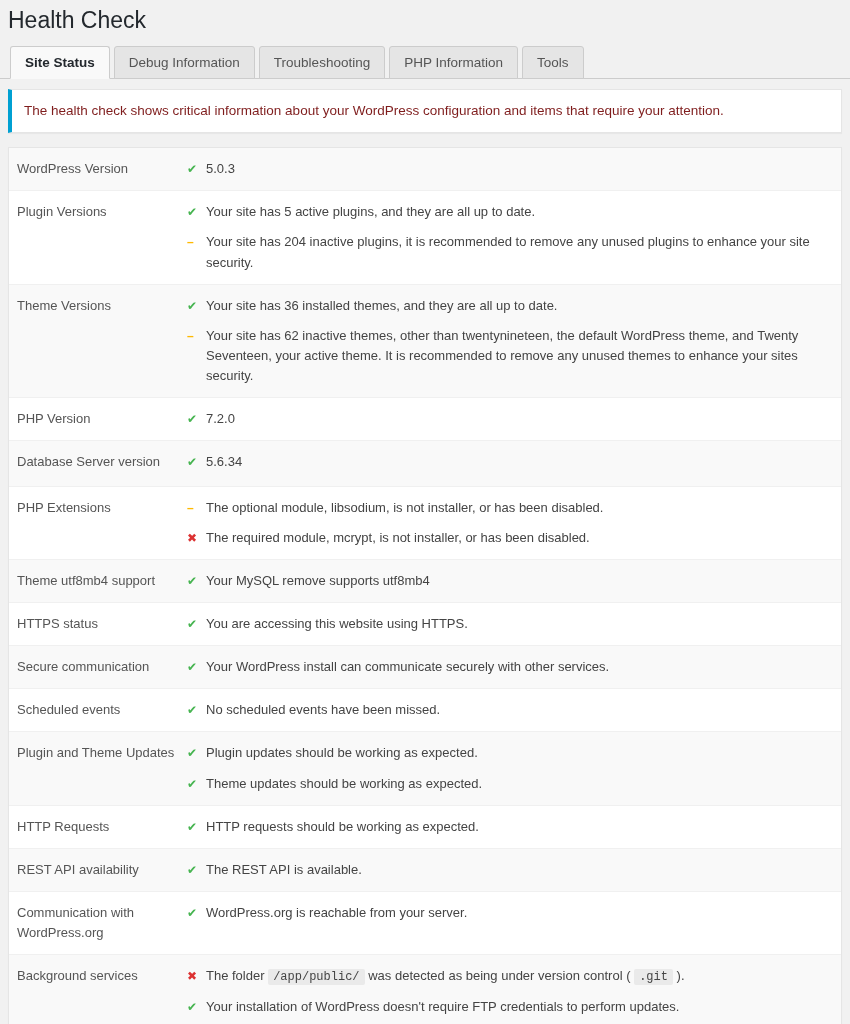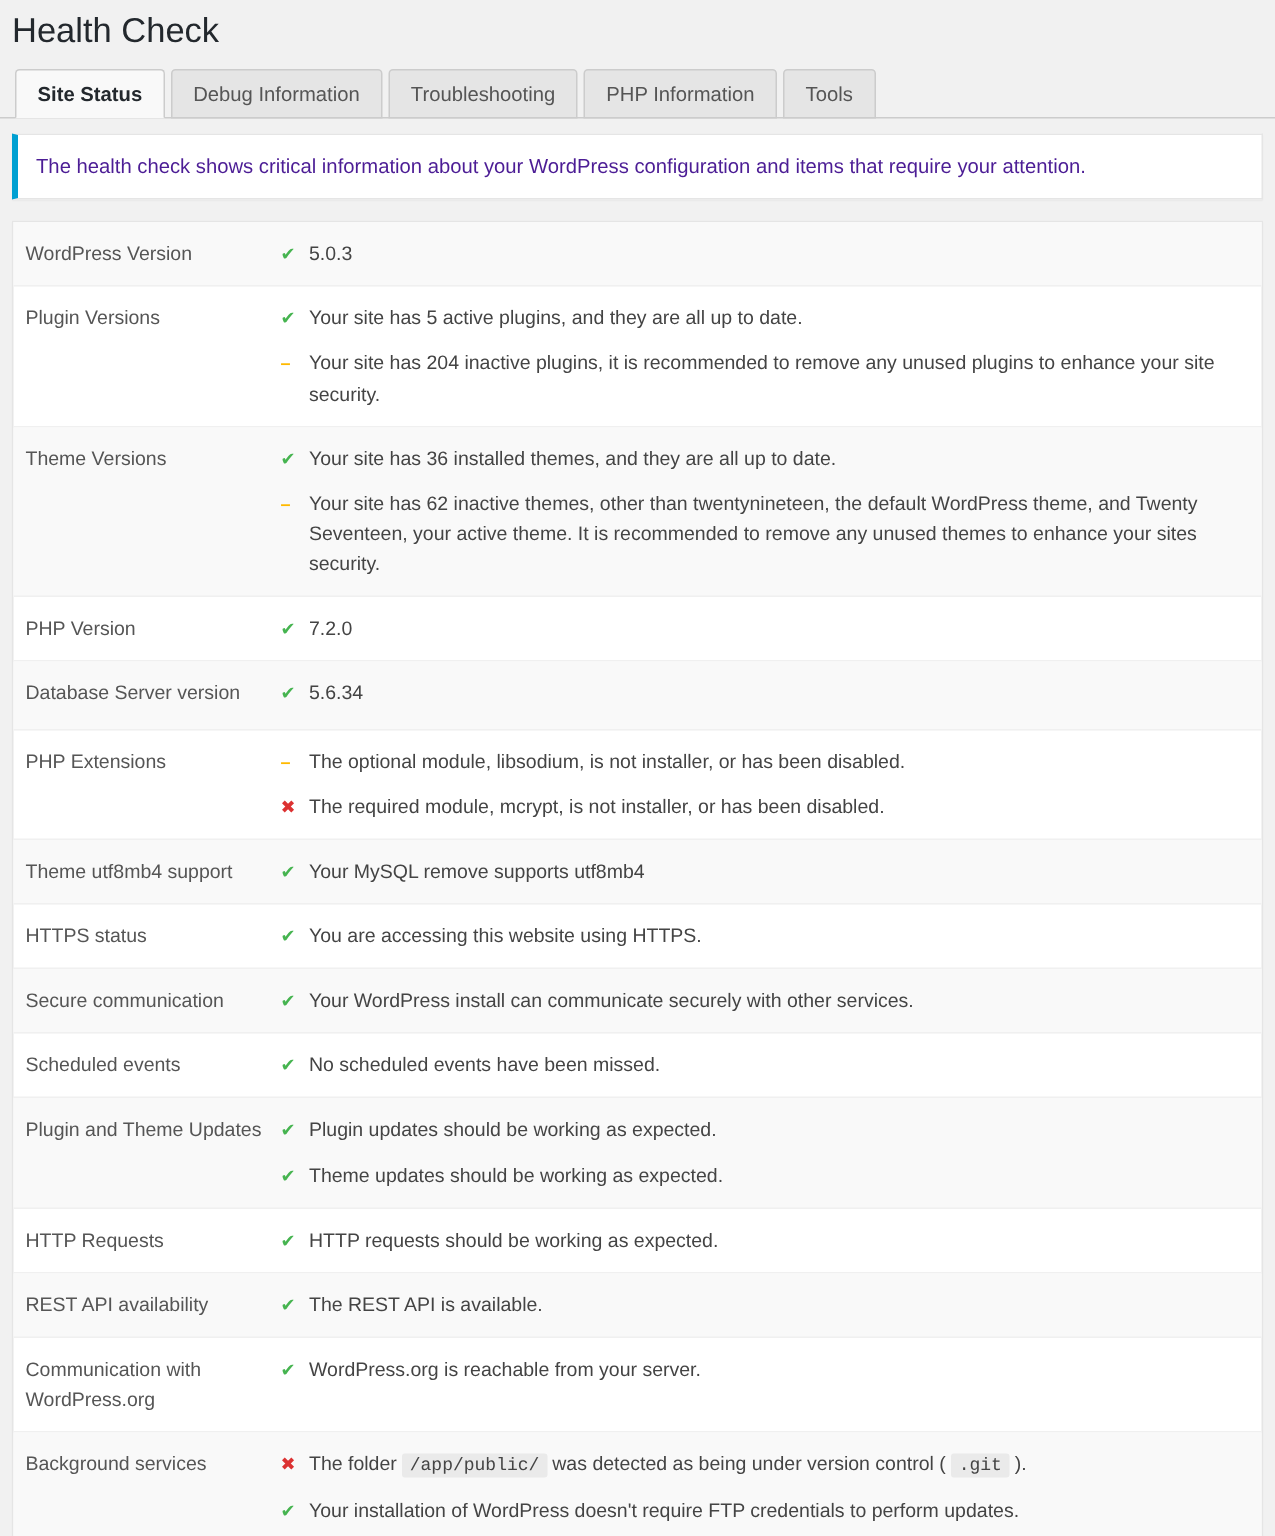--- a/index.html
+++ b/index.html
@@ -65,21 +65,21 @@
   }
   
   .notice {
     background: #fff;
     border: 1px solid #e5e5e5;
     border-left: 4px solid #00a0d2;
     margin: 10px 8px 14px 8px;
     padding: 11px 12px 11px 12px;
     font-size: 13.5px;
     line-height: 1.5;
-    color: #4c1d95;
+    color: #7f1d1d;
     box-shadow: 0 1px 1px rgba(0,0,0,.04);
   }
   
   .status-table {
     background: #fff;
     border: 1px solid #e5e5e5;
     margin: 0 8px 16px 8px;
     box-shadow: 0 1px 1px rgba(0,0,0,.04);
     width: calc(100% - 16px);
     box-sizing: border-box;

